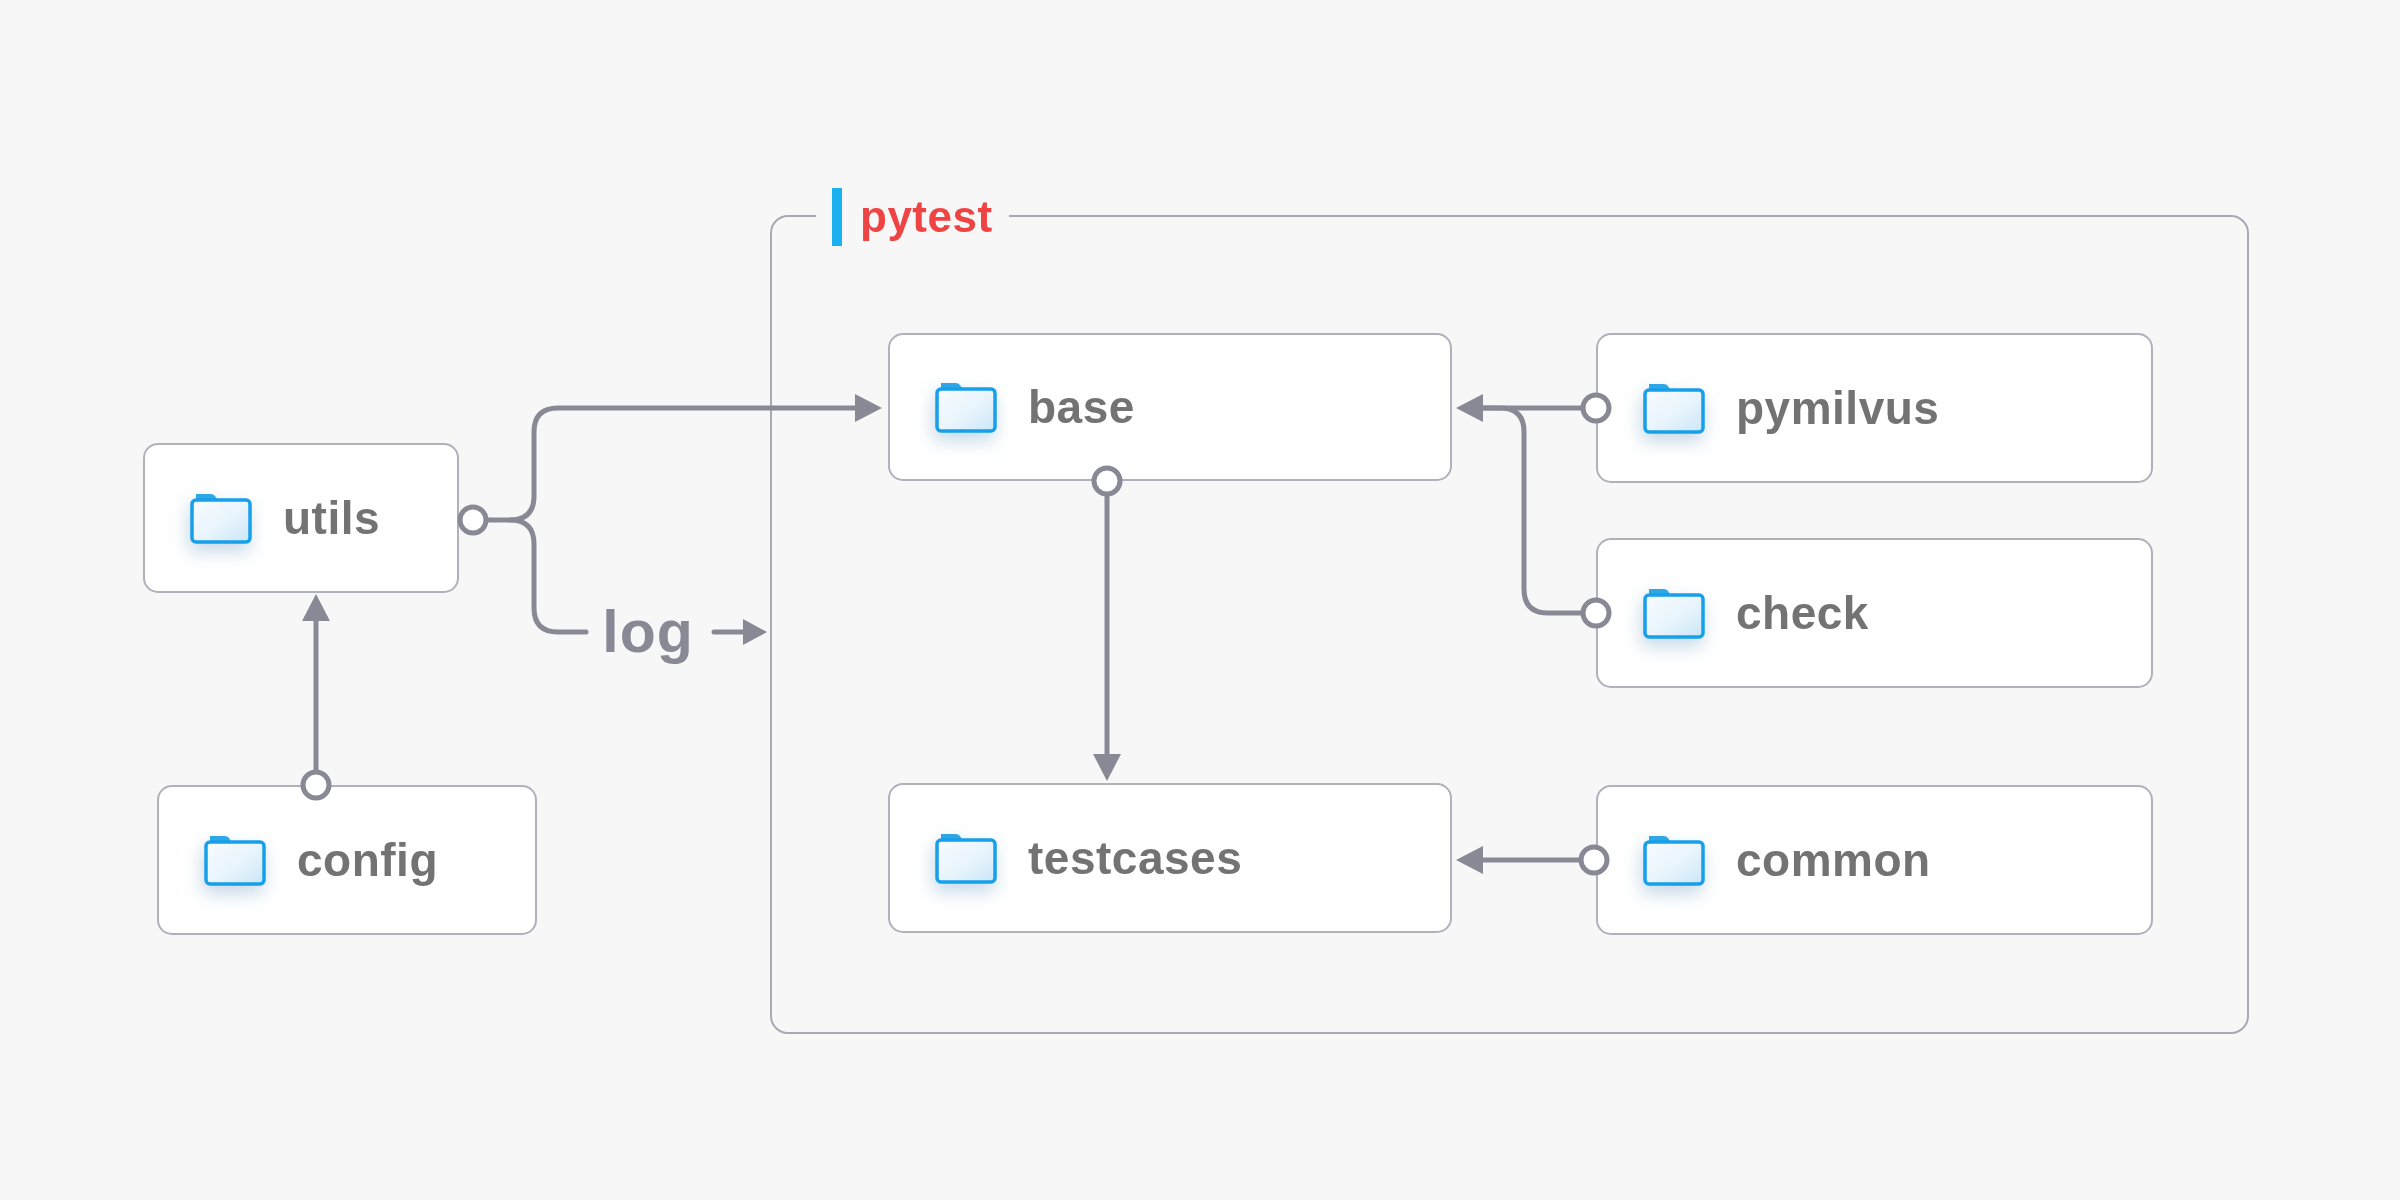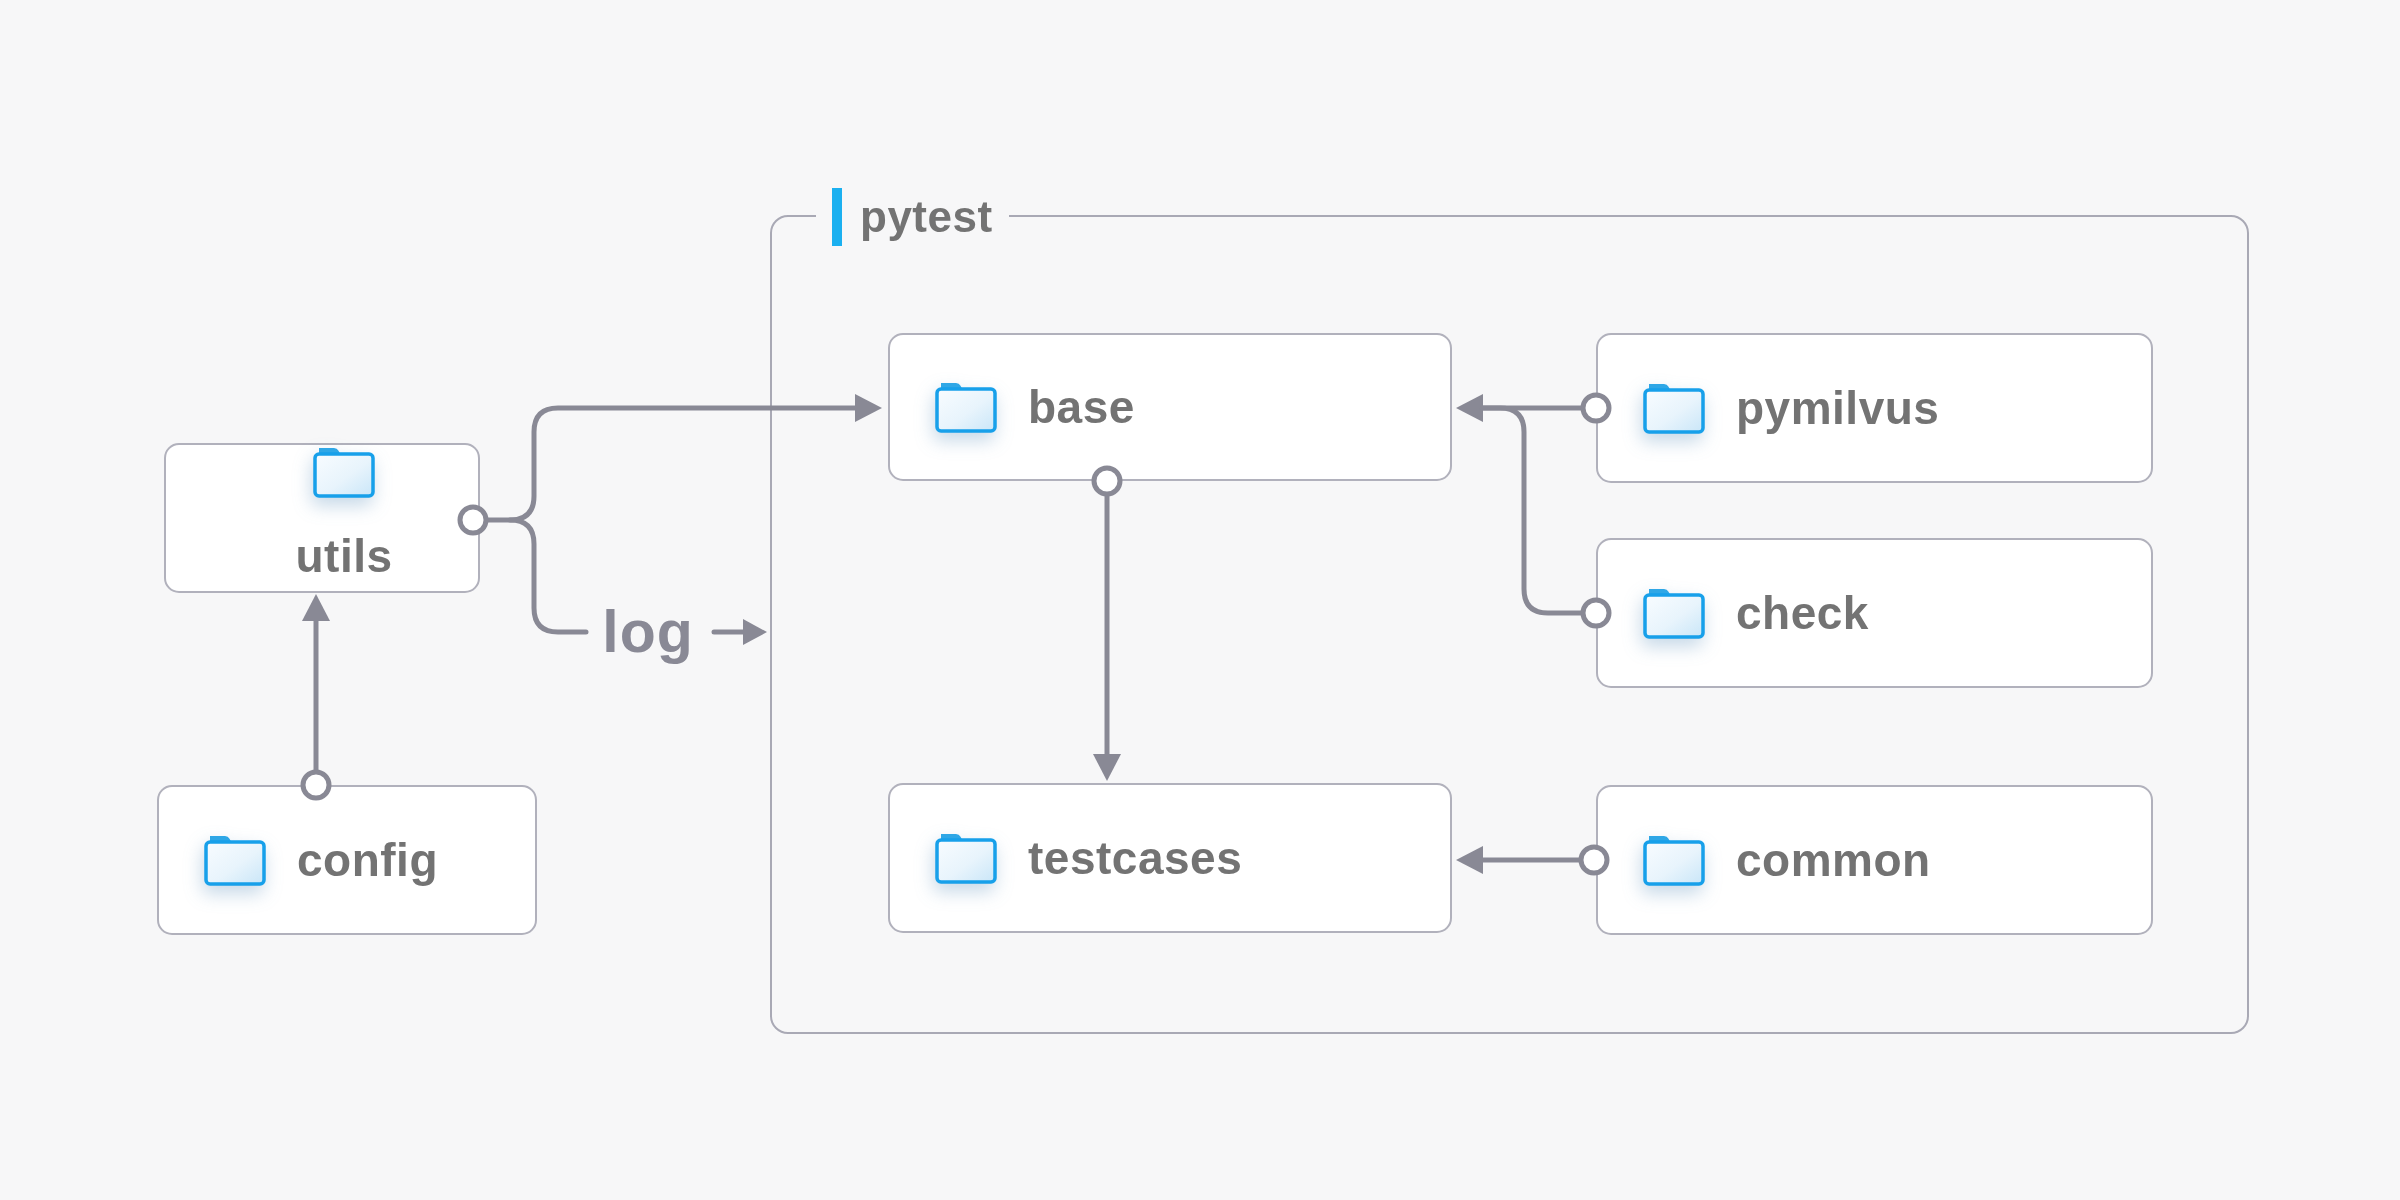--- a/index.html
+++ b/index.html
@@ -15,39 +15,39 @@
     position:absolute;left:770px;top:215px;width:1475px;height:815px;
     border:2.5px solid #a9a9b5;border-radius:18px;z-index:1;background:transparent;
   }
   .group-label{
     position:absolute;left:44px;top:-31px;height:62px;z-index:3;
     display:flex;align-items:center;gap:18px;
     background:#f7f7f8;padding:0 16px;
   }
   .accent-bar{width:10px;height:58px;background:#1bb0f0;}
   .group-label-text{
-    font-size:44px;font-weight:700;color:#737373;letter-spacing:0.5px;
+    font-size:44px;font-weight:700;color:#ef4444;letter-spacing:0.5px;
   }
 
   
   .node{
     position:absolute;background:#ffffff;
     border:2.5px solid #b1b1bc;border-radius:15px;
     display:flex;align-items:center;gap:30px;padding-left:44px;
     box-sizing:border-box;z-index:2;
   }
   .node-label{
     font-size:46px;font-weight:700;color:#737373;letter-spacing:0.5px;
   }
   .folder-icon{
     flex:0 0 auto;
     filter:drop-shadow(-2px 8px 9px rgba(70,130,180,0.30));
   }
 
-  #node-utils    {left:164px; top:443px; width:316px; height:150px;flex-direction:column;}
+  #node-utils    {left:143px; top:443px; width:316px; height:150px;}
   #node-config   {left:157px; top:785px; width:380px; height:150px;}
   #node-base     {left:888px; top:333px; width:564px; height:148px;}
   #node-testcases{left:888px; top:783px; width:564px; height:150px;}
   #node-pymilvus {left:1596px;top:333px; width:557px; height:150px;align-items:center;}
   #node-check    {left:1596px;top:538px; width:557px; height:150px;}
   #node-common   {left:1596px;top:785px; width:557px; height:150px;}
 
   
   .overlay{
     position:absolute;left:0;top:0;width:2400px;height:1200px;

